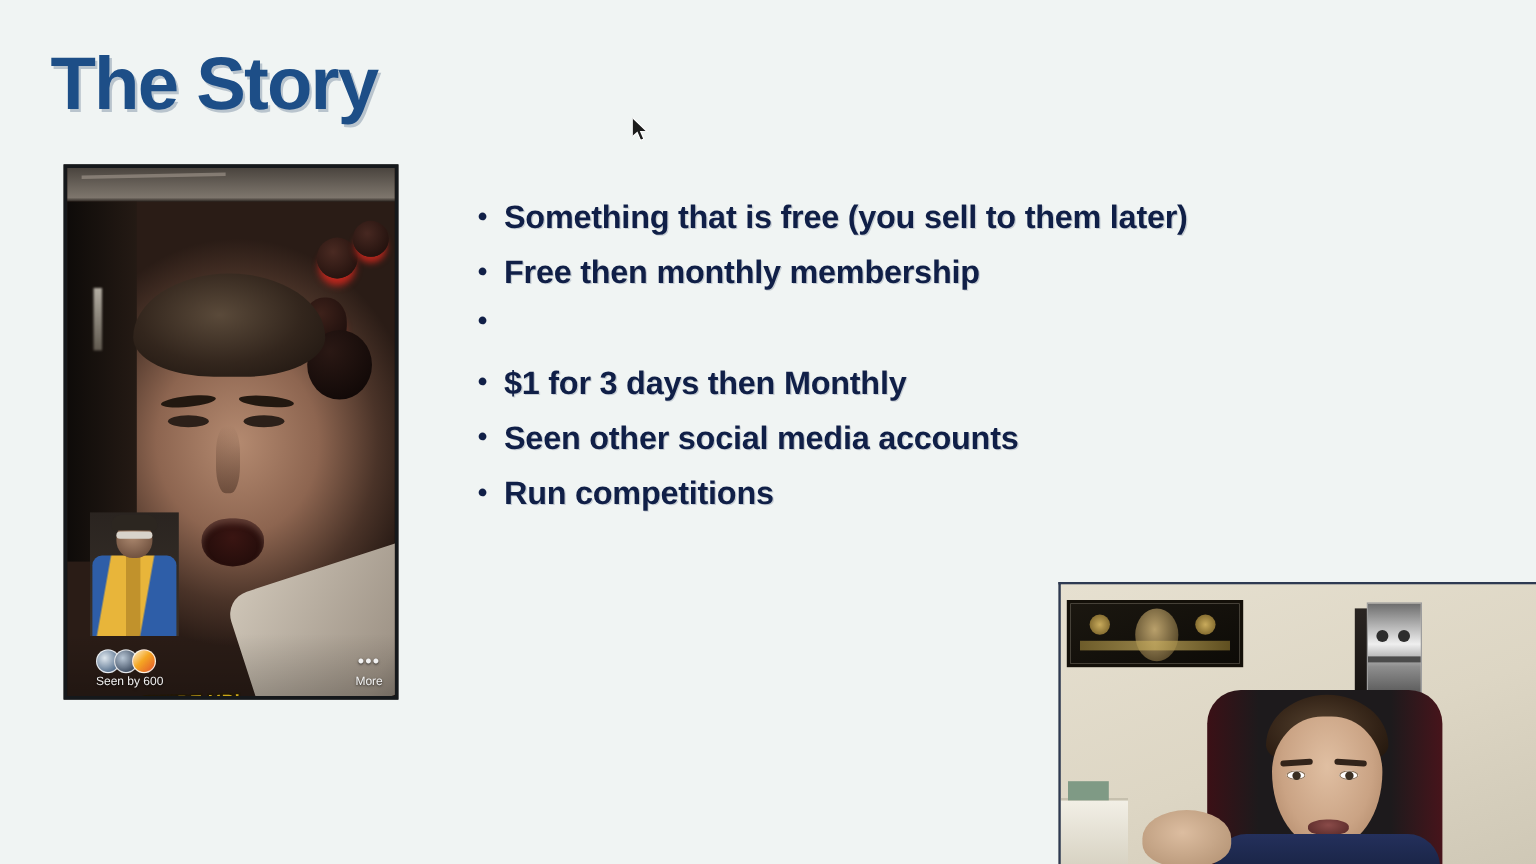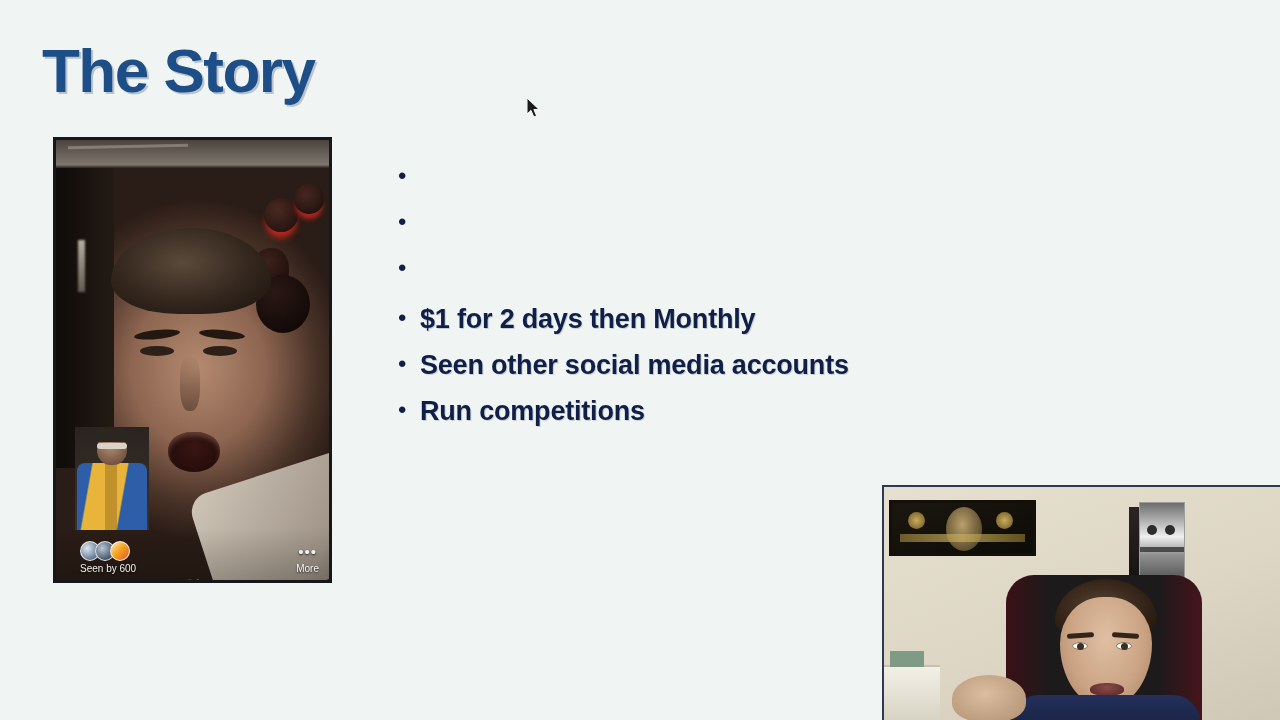--- a/index.html
+++ b/index.html
@@ -388,30 +388,32 @@
         <div id="more-dots">•••</div>
         <div id="more-label">More</div>
       </div>
     </div>
 
   </div>
 
   <div id="bullet-list">
     <div class="bullet-row">
       <span class="bullet-dot">•</span>
-    </div>
-    <div class="bullet-row">
-      <span class="bullet-dot">•</span>
-    </div>
-    <div class="bullet-row">
-      <span class="bullet-dot">•</span>
-    </div>
-    <div class="bullet-row">
-      <span class="bullet-dot">•</span>
-      <span class="bullet-text">$1 for 2 days then Monthly</span>
+      <span class="bullet-text">Something that is free (you sell to them later)</span>
+    </div>
+    <div class="bullet-row">
+      <span class="bullet-dot">•</span>
+      <span class="bullet-text">Free then monthly membership</span>
+    </div>
+    <div class="bullet-row">
+      <span class="bullet-dot">•</span>
+    </div>
+    <div class="bullet-row">
+      <span class="bullet-dot">•</span>
+      <span class="bullet-text">$1 for 3 days then Monthly</span>
     </div>
     <div class="bullet-row">
       <span class="bullet-dot">•</span>
       <span class="bullet-text">Seen other social media accounts</span>
     </div>
     <div class="bullet-row">
       <span class="bullet-dot">•</span>
       <span class="bullet-text">Run competitions</span>
     </div>
   </div>

